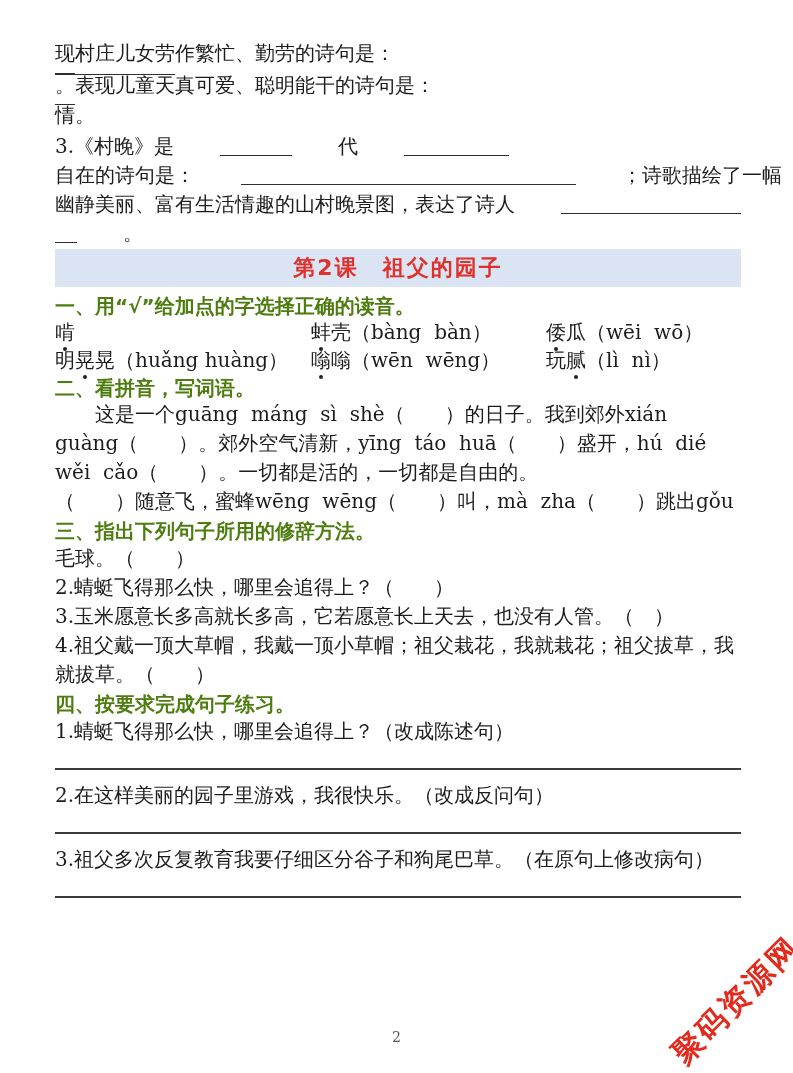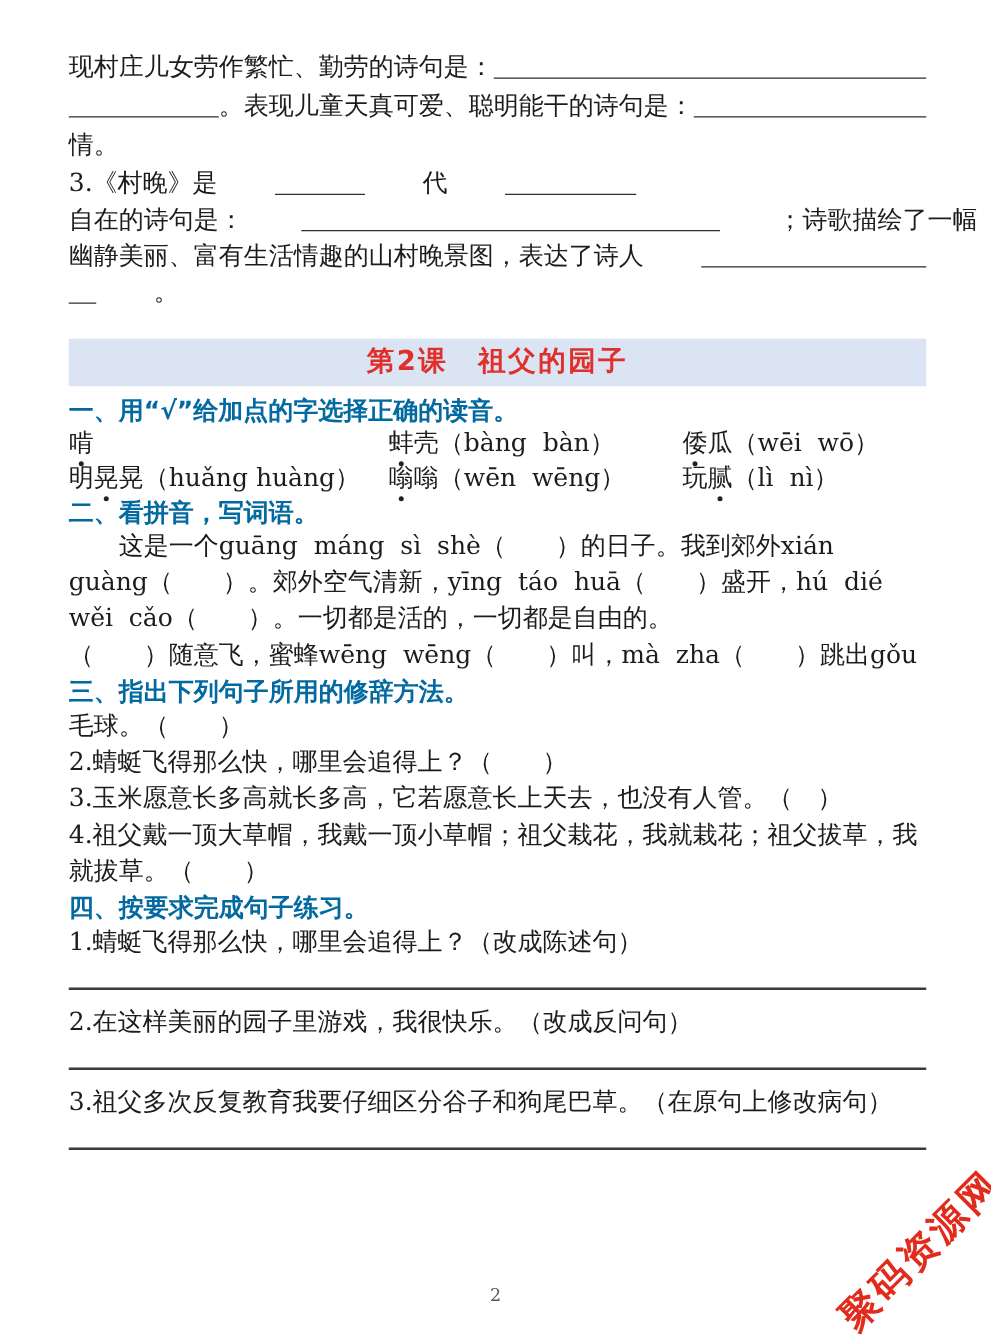--- a/index.html
+++ b/index.html
@@ -22,35 +22,35 @@
     transform:translateY(3px);
   }
   .blank.fill{flex:1 1 auto;min-width:20px;}
   .dot-u{position:relative;display:inline-block;}
   .dot-u::after{
     content:"";position:absolute;left:50%;bottom:-5px;
     width:4px;height:4px;border-radius:50%;background:#222;
     transform:translateX(-50%);
   }
 
-  .carry .tline{height:31px;}
+  .carry .tline{height:31px;flex-direction:column;}
   .q3 .tline{height:29px;gap:46px;}
 
   .banner{
-    margin-top:22px;margin-bottom:6px;height:38px;line-height:38px;
+    margin-bottom:6px;height:38px;line-height:38px;
     background:#dbe4f3;text-align:center;
   }
   .banner .banner-title{
     font-family:"DejaVu Sans","Liberation Sans",sans-serif;
     font-weight:bold;font-size:22px;color:#e0302c;letter-spacing:2px;
   }
 
   .sec-head{
     font-family:"DejaVu Sans","Liberation Sans",sans-serif;
-    font-weight:bold;font-size:20px;color:#0369a1;
+    font-weight:bold;font-size:20px;color:#4d7c0f;
     height:26px;line-height:26px;
   }
   .sec-head.h28{height:28px;line-height:28px;}
 
   .py-grid{padding-bottom:0;}
   .py-row{display:flex;align-items:baseline;height:28px;font-size:20px;}
   .py-item{display:inline-flex;align-items:baseline;white-space:pre;}
   .py-row .py-item:nth-child(1){width:256px;}
   .py-row .py-item:nth-child(2){width:235px;}
   .py-row .py-item:nth-child(3){flex:1;}

